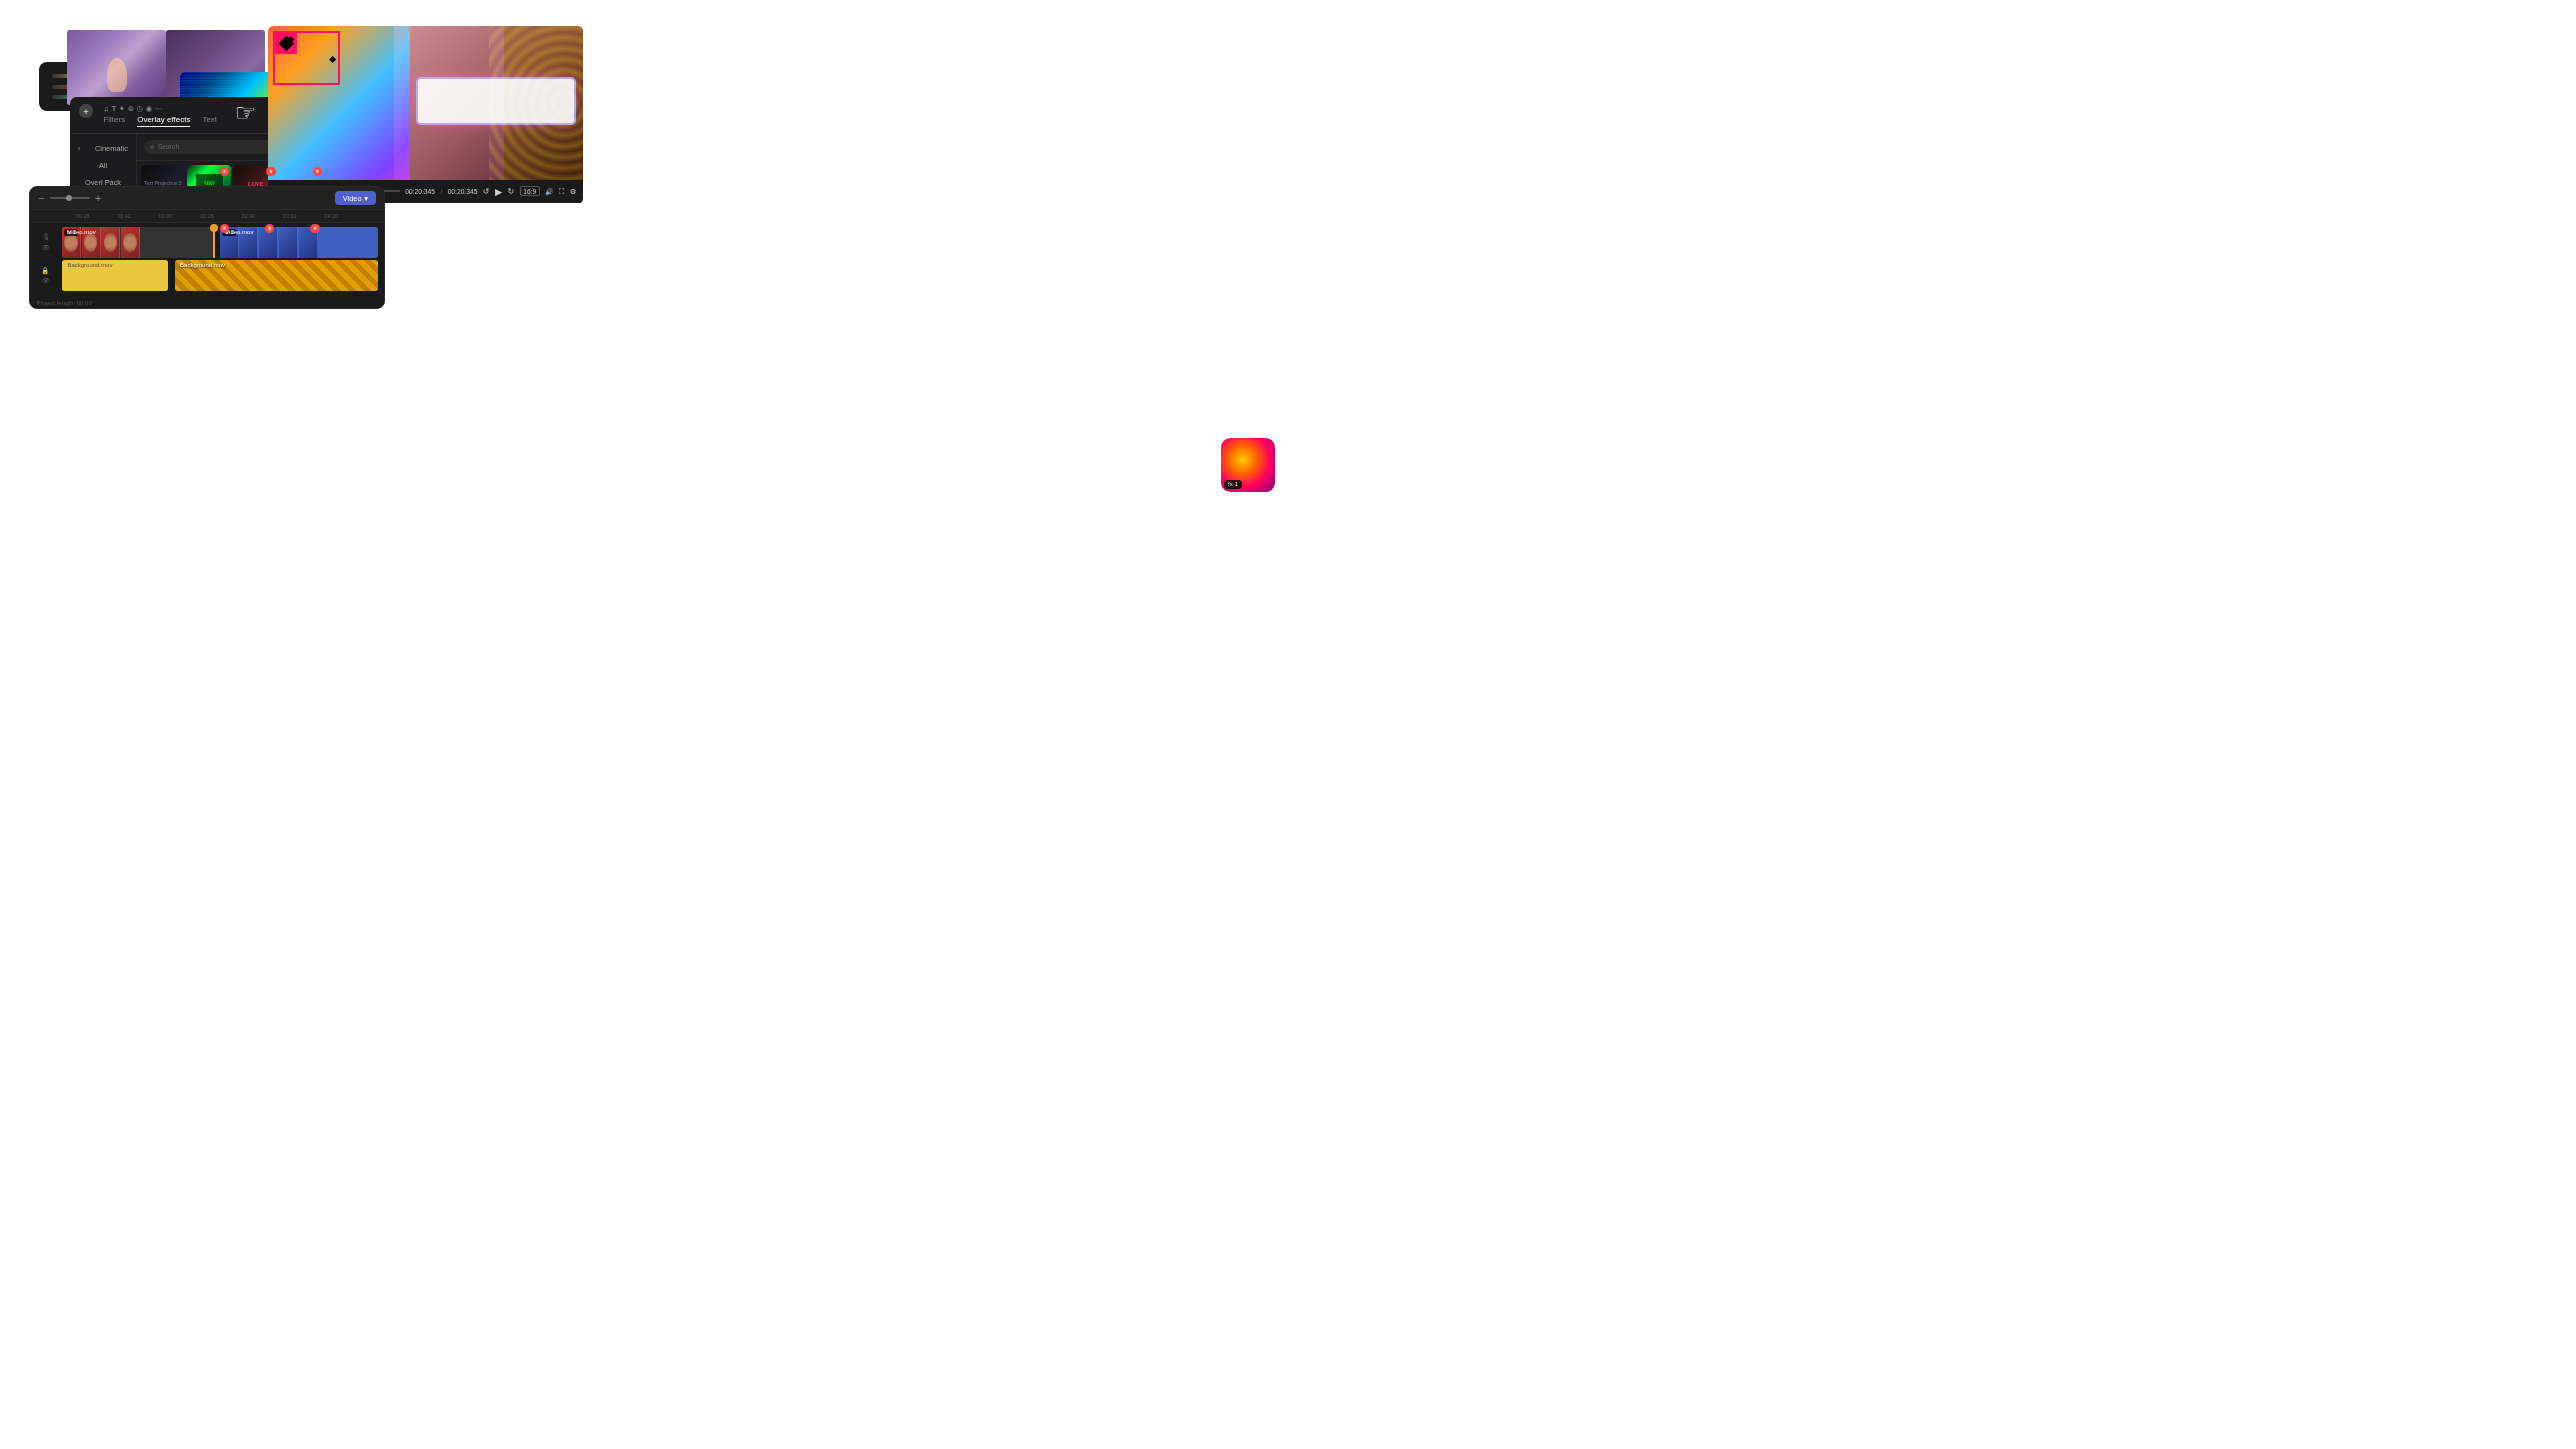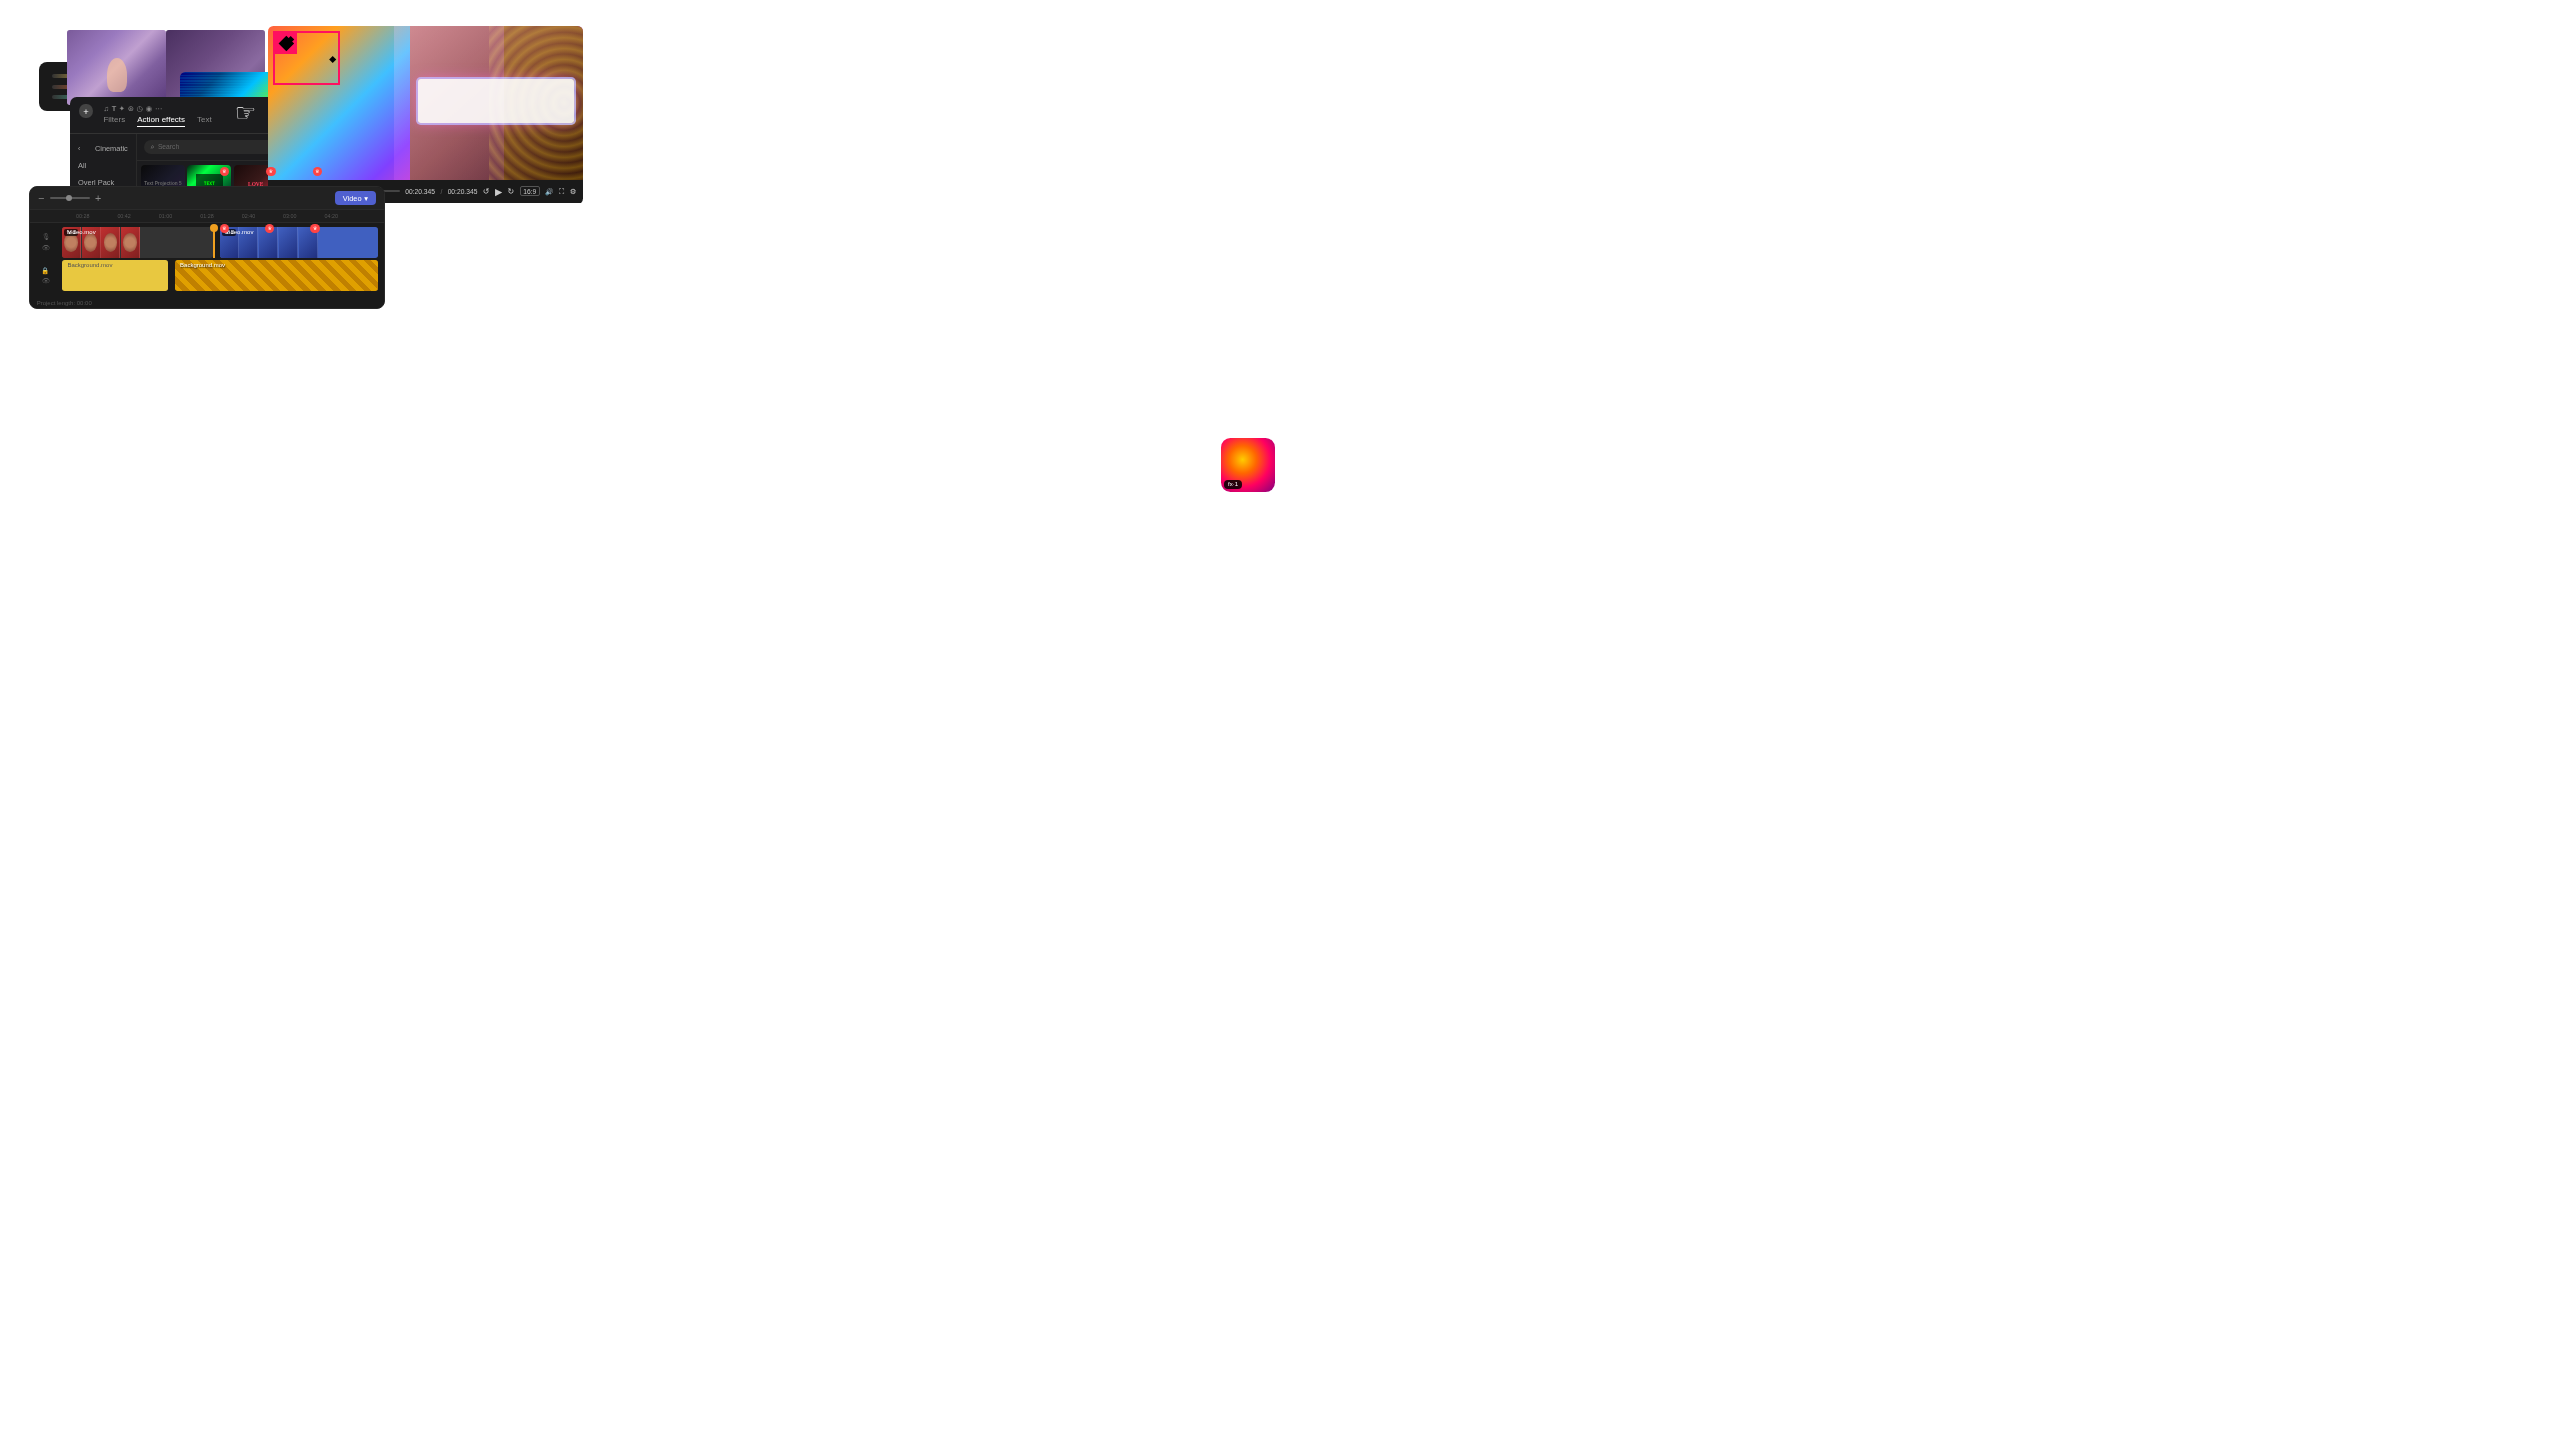--- a/index.html
+++ b/index.html
@@ -156,20 +156,21 @@
       border-right: 0.7px solid #2a2a2a;
     }
     .effects-sidebar-item {
       display: flex;
       align-items: center;
       padding: 4px 8px;
       font-size: 7.4px;
       color: #aaa;
       cursor: pointer;
       gap: 12px;
+      justify-content: center;
     }
     .effects-sidebar-item.active {
       background: #2a2a2a;
       color: #fff;
     }
     .effects-sidebar-item.header-item {
       display: flex;
       align-items: center;
       font-size: 7.4px;
     }
@@ -460,21 +461,21 @@
         <span style="color:#888; font-size:7.4px;"><span class="icon-music"></span></span>
         <span style="color:#888; font-size:7.4px;"><span class="icon-text"></span></span>
         <span style="color:#888; font-size:7.4px;"><span class="icon-effects"></span></span>
         <span style="color:#888; font-size:7.4px;"><span class="icon-transition"></span></span>
         <span style="color:#888; font-size:7.4px;"><span class="icon-time"></span></span>
         <span style="color:#888; font-size:7.4px;"><span class="icon-color"></span></span>
         <span style="color:#888; font-size:7.4px;"><span class="icon-more"></span></span>
       </div>
       <div class="effects-tabs">
         <span class="effects-tab">Filters</span>
-        <span class="effects-tab active">Action effects</span>
+        <span class="effects-tab active">Overlay effects</span>
         <span class="effects-tab">Text</span>
       </div>
     </div>
   </div>
   <div class="effects-body">
     <div class="effects-sidebar">
       <div class="effects-sidebar-item header-item">
         <span class="back-arrow">‹</span>
         <span>Cinematic</span>
       </div>

